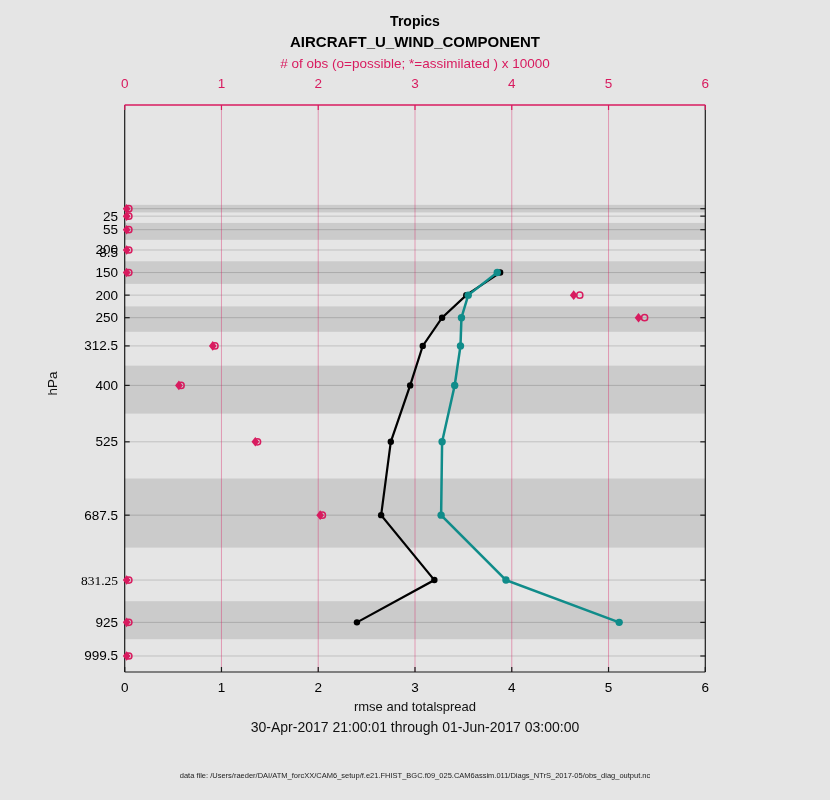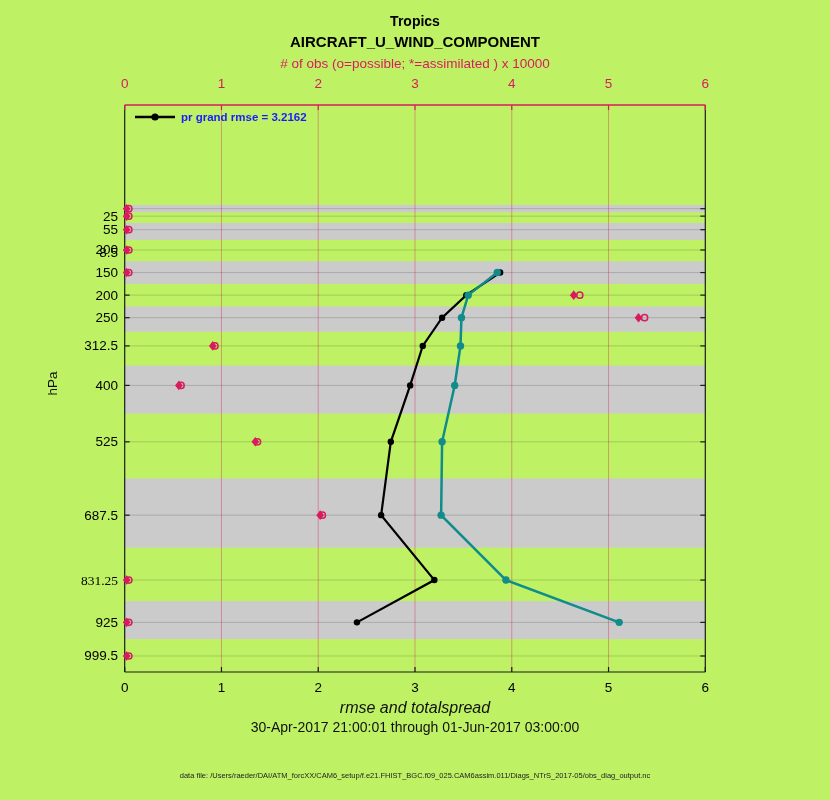--- a/index.html
+++ b/index.html
@@ -1,23 +1,23 @@
 <!DOCTYPE html>
 <html><head>
 <meta charset="utf-8">
 <style>
   html,body{margin:0;padding:0;background:#fff;}
-  #canvas{position:relative;width:830px;height:800px;background:#bef264;
+  #canvas{position:relative;width:830px;height:800px;background:#e5e5e5;
           font-family:"Liberation Sans", sans-serif;overflow:hidden;}
   .abs{position:absolute;}
   .ctr{transform:translateX(-50%);white-space:nowrap;}
   #title1{top:13px;left:415px;font-size:14px;font-weight:bold;color:#000;}
   #title2{top:33px;left:415px;font-size:15px;font-weight:bold;color:#000;}
   #obslabel{top:56px;left:415px;font-size:13.5px;}
-  #xlabel{top:699px;left:415px;font-size:16px;color:#111;font-style:italic;}
+  #xlabel{top:699px;left:415px;font-size:13px;color:#111;}
   #daterange{top:719px;left:415px;font-size:14px;color:#111;}
   #datafile{top:771px;left:415px;font-size:7.5px;color:#222;}
   #ylabel{top:376px;left:40px;font-size:13.5px;color:#111;transform:rotate(-90deg);transform-origin:center;}
   #legend{top:110px;left:134px;}
   .legrow{display:flex;align-items:center;height:13px;}
   .legrow svg{display:block;margin-right:5px;}
   .legtext{font-size:11.5px;font-weight:bold;}
   .ytick{position:absolute;left:30px;width:88px;text-align:right;font-size:13.5px;color:#000;line-height:15px;}
   .xtick{position:absolute;font-size:13.5px;transform:translateX(-50%);}
   svg#plot{position:absolute;top:0;left:0;}
@@ -149,27 +149,20 @@
       <path d="M 126.63533333333334 651.1943200000001 L 130.47533333333334 655.99432 L 126.63533333333334 660.79432 L 122.79533333333333 655.99432 Z" fill="#d81b5f"></path>
     </svg>
 
   <div id="title1" class="abs ctr">Tropics</div>
   <div id="title2" class="abs ctr">AIRCRAFT_U_WIND_COMPONENT</div>
   <div id="obslabel" class="abs ctr" style="color: rgb(216, 27, 95);"># of obs (o=possible; *=assimilated ) x 10000</div>
 
   <div id="ylabel" class="abs">hPa</div>
 
   <div id="legend" class="abs">
-      <div class="legrow">
-        <svg width="42" height="10">
-          <line x1="1" y1="5" x2="41" y2="5" stroke="#000000" stroke-width="2.4"></line>
-          <circle cx="21" cy="5" r="3.6" fill="#000000"></circle>
-        </svg>
-        <span class="legtext" style="color: rgb(26, 26, 255);">pr grand rmse = 3.2162</span>
-      </div>
     </div>
 
   <div id="yticks">
       <div class="ytick" style="top: 201.197px; margin-top: 44px;">8.5</div>
       <div class="ytick" style="top: 208.644px;">25</div>
       <div class="ytick" style="top: 222.185px;">55</div>
       <div class="ytick" style="top: 242.496px;">200</div>
       <div class="ytick" style="top: 265.064px;">150</div>
       <div class="ytick" style="top: 287.632px;">200</div>
       <div class="ytick" style="top: 310.2px;">250</div>

